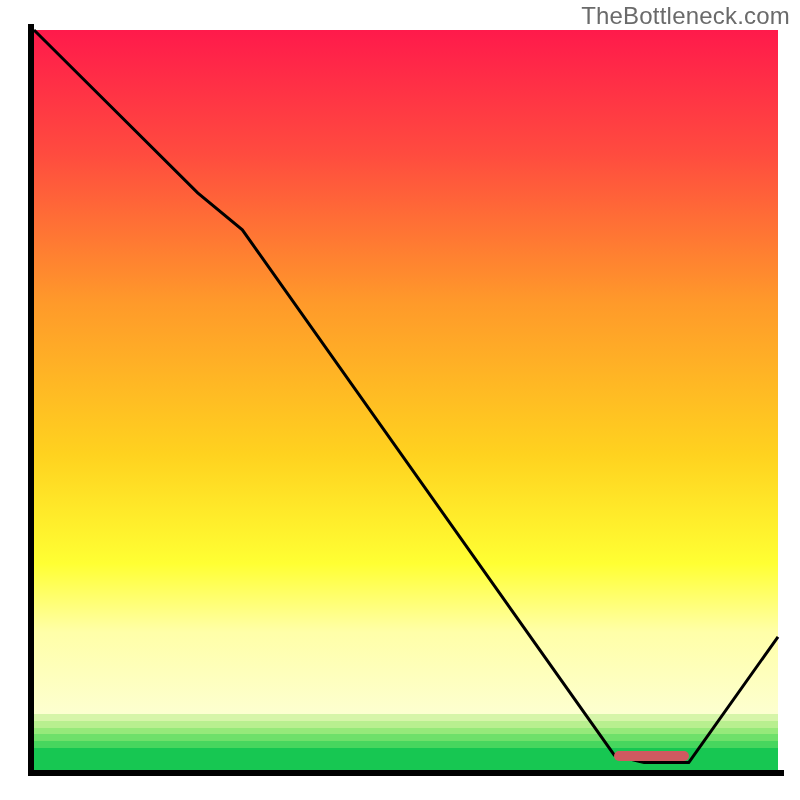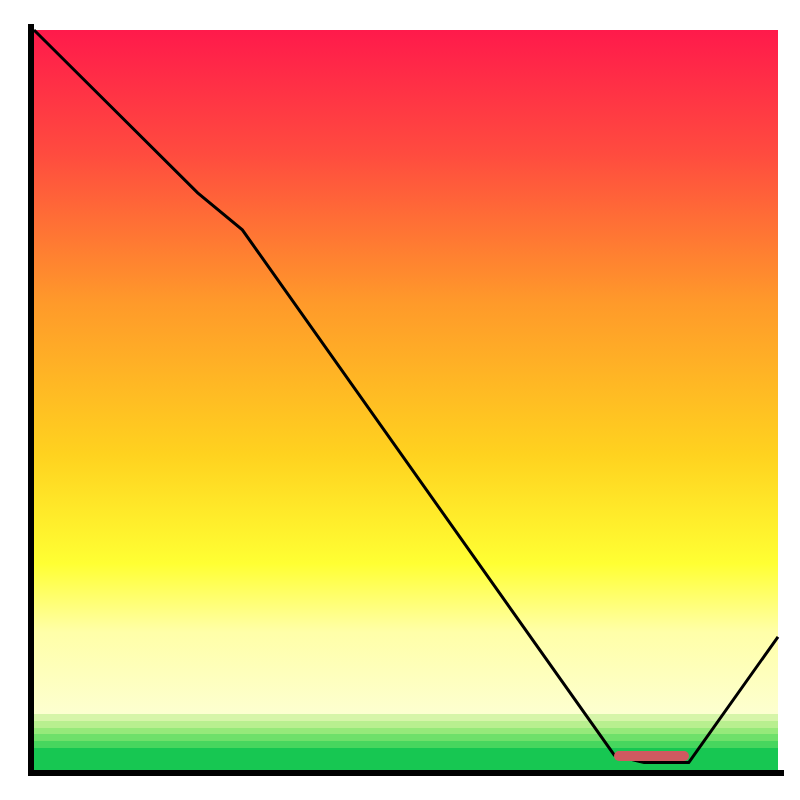--- a/index.html
+++ b/index.html
@@ -60,20 +60,21 @@
     height: 10px;
     border-radius: 5px;
     z-index: 22;
   }
 </style>
 </head>
 <body>
 
 <div class="container">
 
+  <div class="watermark">TheBottleneck.com</div>
 
   <div class="chart-area">
 
     <div id="grad-zone" class="zone" style="top: 0px; height: 92.4%; background: linear-gradient(rgb(255, 26, 75) 0%, rgb(255, 75, 63) 18%, rgb(255, 154, 42) 40%, rgb(255, 210, 31) 62%, rgb(255, 255, 51) 78%, rgb(255, 255, 168) 88%, rgb(253, 255, 208) 100%);"></div>
 
     <div id="green-host">
         <div class="zone" style="top: 92.4%; height: 1%; background: rgb(214, 245, 169);"></div>
         <div class="zone" style="top: 93.4%; height: 0.9%; background: rgb(184, 239, 143);"></div>
         <div class="zone" style="top: 94.3%; height: 0.9%; background: rgb(150, 233, 122);"></div>
         <div class="zone" style="top: 95.2%; height: 0.9%; background: rgb(111, 224, 106);"></div>

